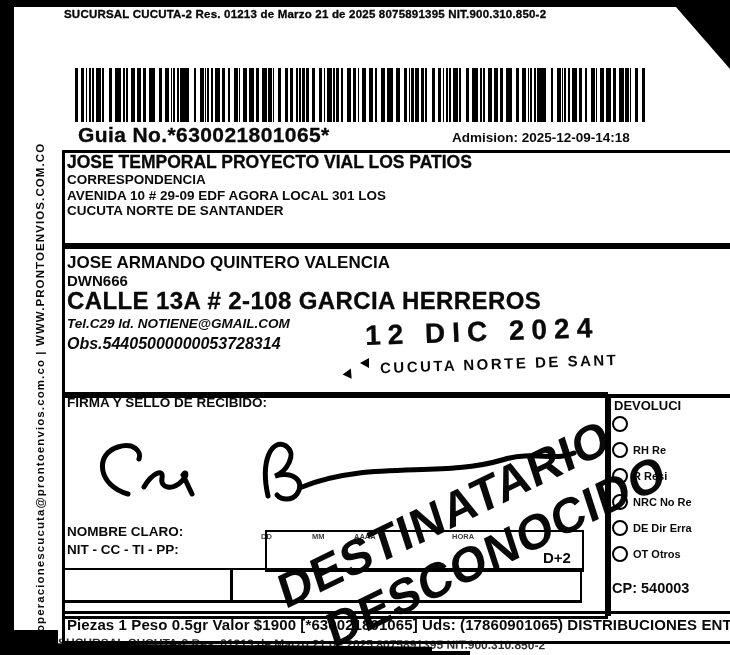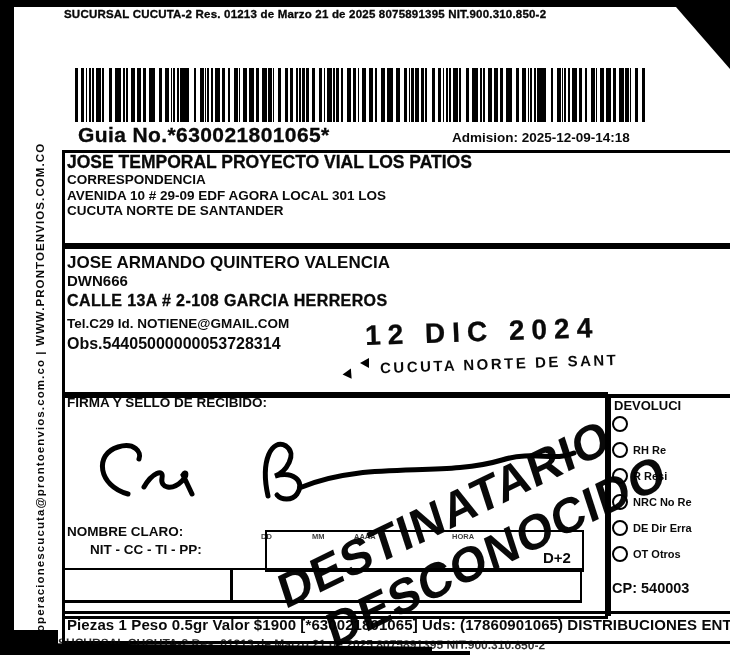--- a/index.html
+++ b/index.html
@@ -31,33 +31,33 @@
   #recipient-box{left:62px;top:243px;width:668px;height:149px;}
   #firma-box{left:62px;top:392px;width:540px;height:221px;}
   #devol-box{left:608px;top:394px;width:122px;height:219px;border:none;border-left:3px solid #000;border-top:3px solid #000;}
   #totals-box{left:62px;top:611px;width:668px;height:27px;}
   #sender-text{left:67px;top:152px;z-index:10;width:650px;}
   #sender-text .nm{font-size:17.5px;line-height:20px;}
   #sender-text .ln{font-size:13.5px;line-height:15.5px;}
   #recipient-text{left:67px;top:246px;z-index:10;width:650px;margin-top:7px;}
   #recipient-text .nm{font-size:17px;line-height:19px;}
   #recipient-text .cd{font-size:15px;line-height:17px;}
-  #recipient-text .ad{font-size:16px;line-height:23px;letter-spacing:0.4px;}
-  #recipient-meta{left:67px;top:314px;z-index:10;}
+  #recipient-text .ad{font-size:24px;line-height:23px;letter-spacing:0.4px;}
+  #recipient-meta{left:67px;top:314px;z-index:10;font-style:italic;}
   #recipient-meta .t1{font-size:13.5px;line-height:19px;}
   #recipient-meta .t2{font-size:16px;line-height:21px;}
   #recipient-meta .t3{font-size:15px;line-height:20px;}
   #date-stamp{left:365px;top:316px;font-size:28px;letter-spacing:7px;transform:rotate(-2deg);z-index:30;}
   #date-stamp-office{left:380px;top:355px;font-size:15px;letter-spacing:2.5px;transform:rotate(-2deg);z-index:30;}
   #stamp-arrow-left{left:360px;top:358px;width:0;height:0;border-top:5px solid transparent;border-bottom:5px solid transparent;border-right:9px solid #000;z-index:30;}
   #stamp-arrow-2{left:344px;top:368px;width:0;height:0;border-left:5px solid transparent;border-right:5px solid transparent;border-bottom:9px solid #000;transform:rotate(25deg);z-index:30;}
   #firma-label{left:67px;top:395px;font-size:13.5px;z-index:10;}
   #signature{left:82px;top:430px;z-index:20;}
   #nombre-claro{left:67px;top:524px;font-size:13.5px;z-index:10;}
-  #nit-line{left:67px;top:542px;font-size:13.5px;z-index:10;margin-left:23px;}
+  #nit-line{left:67px;top:542px;font-size:13.5px;z-index:10;}
   #date-table{left:265px;top:530px;width:315px;height:38px;border:2.5px solid #000;z-index:8;}
   .dcol{position:absolute;top:532px;font-size:7.5px;font-weight:bold;opacity:0.8;z-index:10;}
   #dcol0{left:261px;} #dcol1{left:312px;} #dcol2{left:354px;} #dcol3{left:452px;}
   #d2{left:543px;top:541px;font-size:15px;z-index:10;margin-top:8px;}
   #cells-row{left:62px;top:568px;width:518px;height:30px;border-top:2px solid #000;border-bottom:3px solid #000;border-right:2px solid #000;z-index:8;}
   #cells-divider{position:absolute;left:168px;top:0;width:3px;height:100%;background:#000;}
   #devol-title{left:614px;top:398px;font-size:13px;z-index:10;white-space:nowrap;}
   #devol-options{left:612px;top:417px;display:flex;flex-direction:column;gap:13px;z-index:10;}
   .opt{display:flex;align-items:center;gap:5px;height:13px;}
   .circle{width:12px;height:12px;border:2.5px solid #000;border-radius:50%;flex:0 0 auto;}

